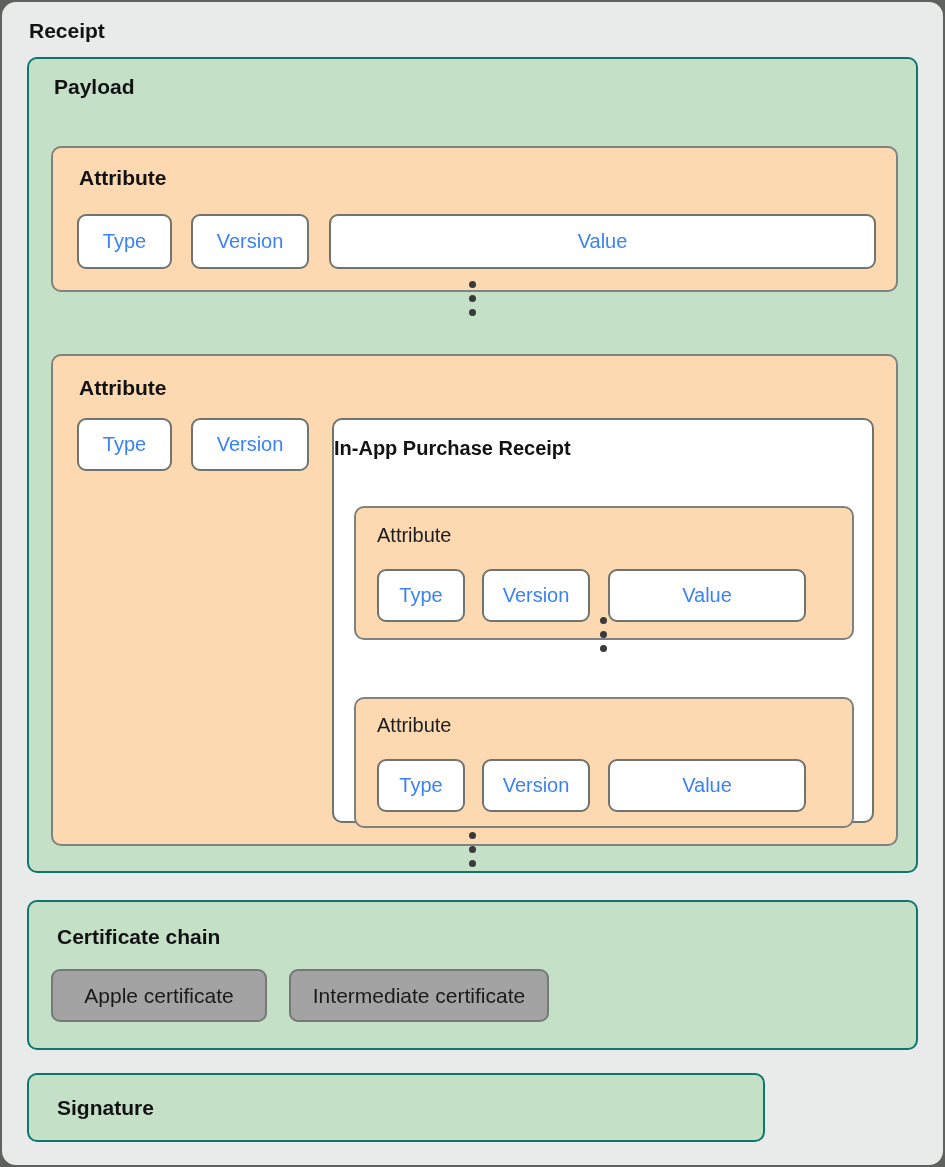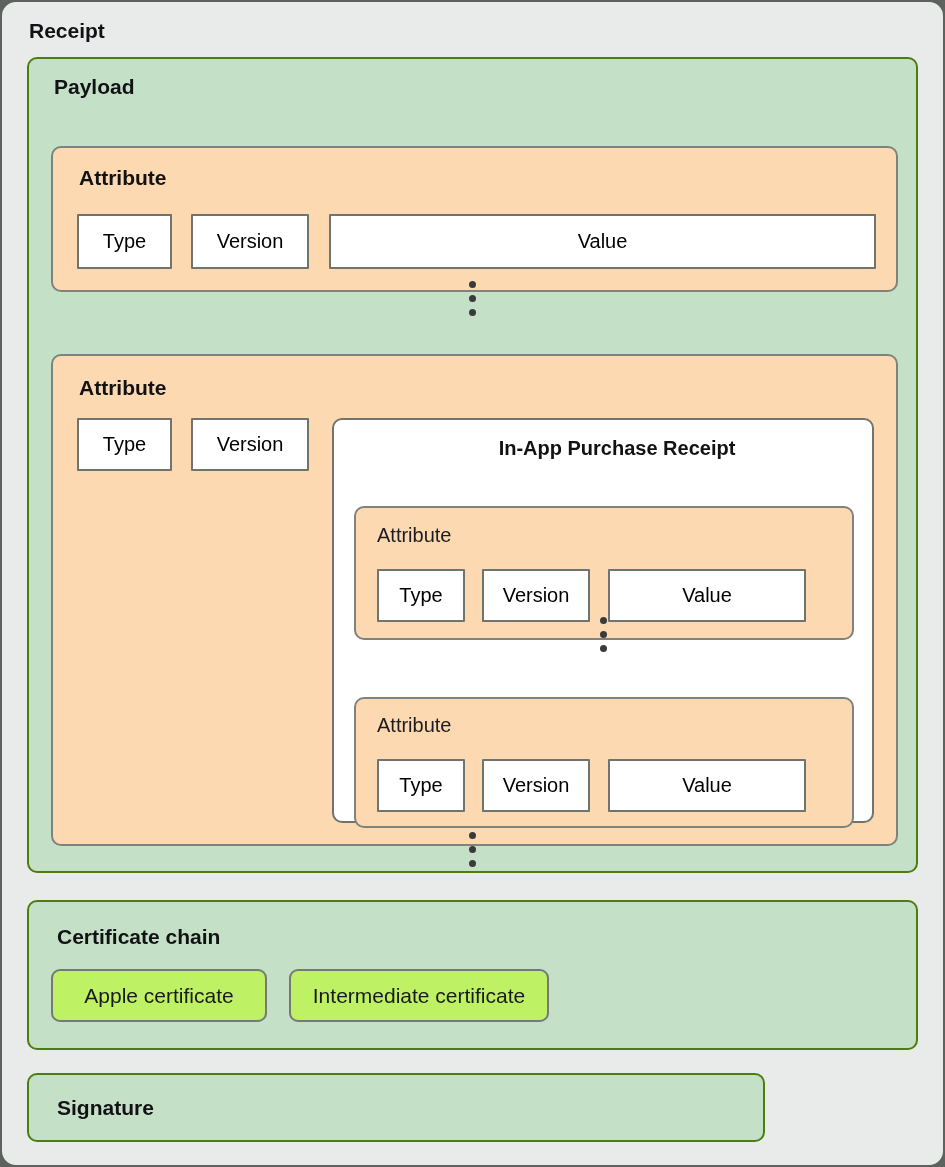--- a/index.html
+++ b/index.html
@@ -22,47 +22,47 @@
 
   .sec-title {
     font-size: 21px;
     font-weight: 700;
     color: #121214;
     white-space: nowrap;
   }
 
   .green-box {
     background: #c4e1c8;
-    border: 2px solid #4d7c0f;
+    border: 2px solid #0f766e;
     border-radius: 10px;
   }
   .orange-box {
     background: #fdd9b1;
     border: 2px solid #7e837f;
     border-radius: 10px;
     margin-top: 32px;
   }
   .white-panel {
     background: #ffffff;
     border: 2px solid #6f746f;
     border-radius: 10px;
   }
 
   .field {
     background: #ffffff;
     border: 2px solid #6f746f;
-    border-radius: 1px;
+    border-radius: 9px;
     display: flex;
     align-items: center;
     justify-content: center;
     font-size: 20px;
-    color: #000000;
+    color: #3b82f6;
   }
   .cert {
-    background: #bef264;
+    background: #a3a3a3;
     border: 2px solid #757a76;
     border-radius: 9px;
     display: flex;
     align-items: center;
     justify-content: center;
     font-size: 21px;
     color: #1a1a1c;
   }
 
   .attr-label { font-size: 20px; color: #1d1d1f; white-space: nowrap; }
@@ -79,23 +79,22 @@
     height: 7px;
     border-radius: 50%;
     background: #3a3a3c;
     margin: 3.5px 0;
   }
 
   .iap-title {
     font-size: 20px;
     font-weight: 700;
     color: #121214;
-    text-align: center;
+    text-align: left;
     white-space: nowrap;
-    padding-left: 28px;
   }
 </style>
 </head>
 <body>
 
 <div class="abs receipt">
 
   <div class="abs sec-title" style="left:27px; top:17px;">Receipt</div>
 
   <div class="abs green-box" style="left:25px; top:55px; width:891px; height:816px;">

